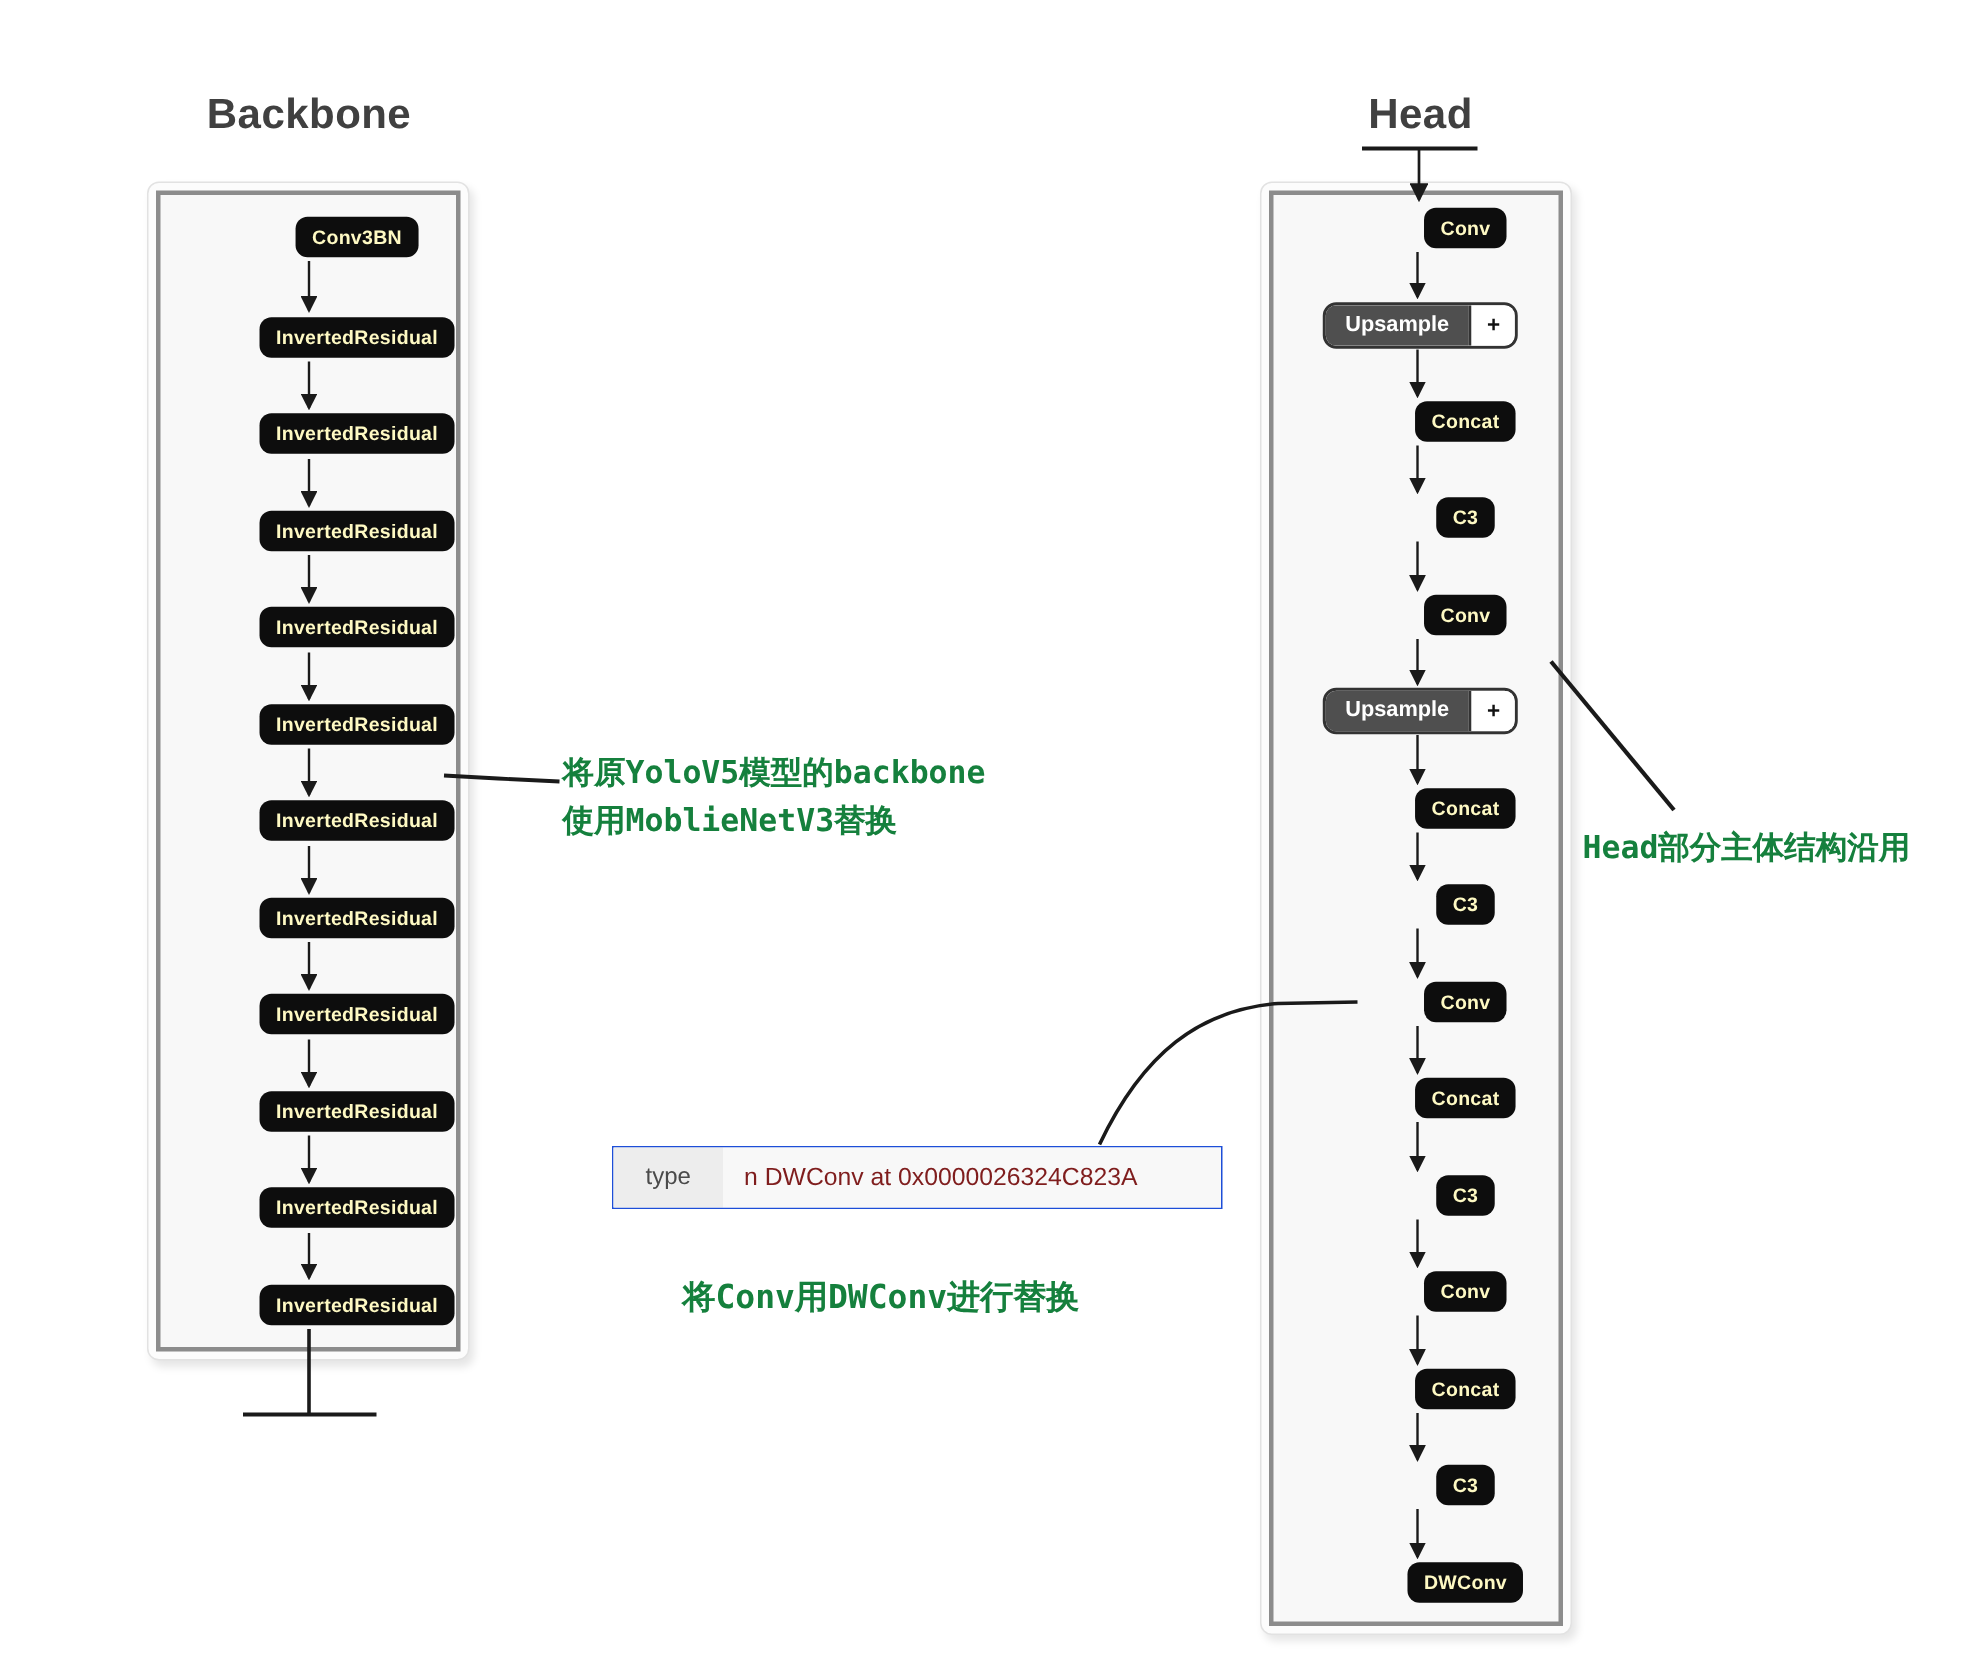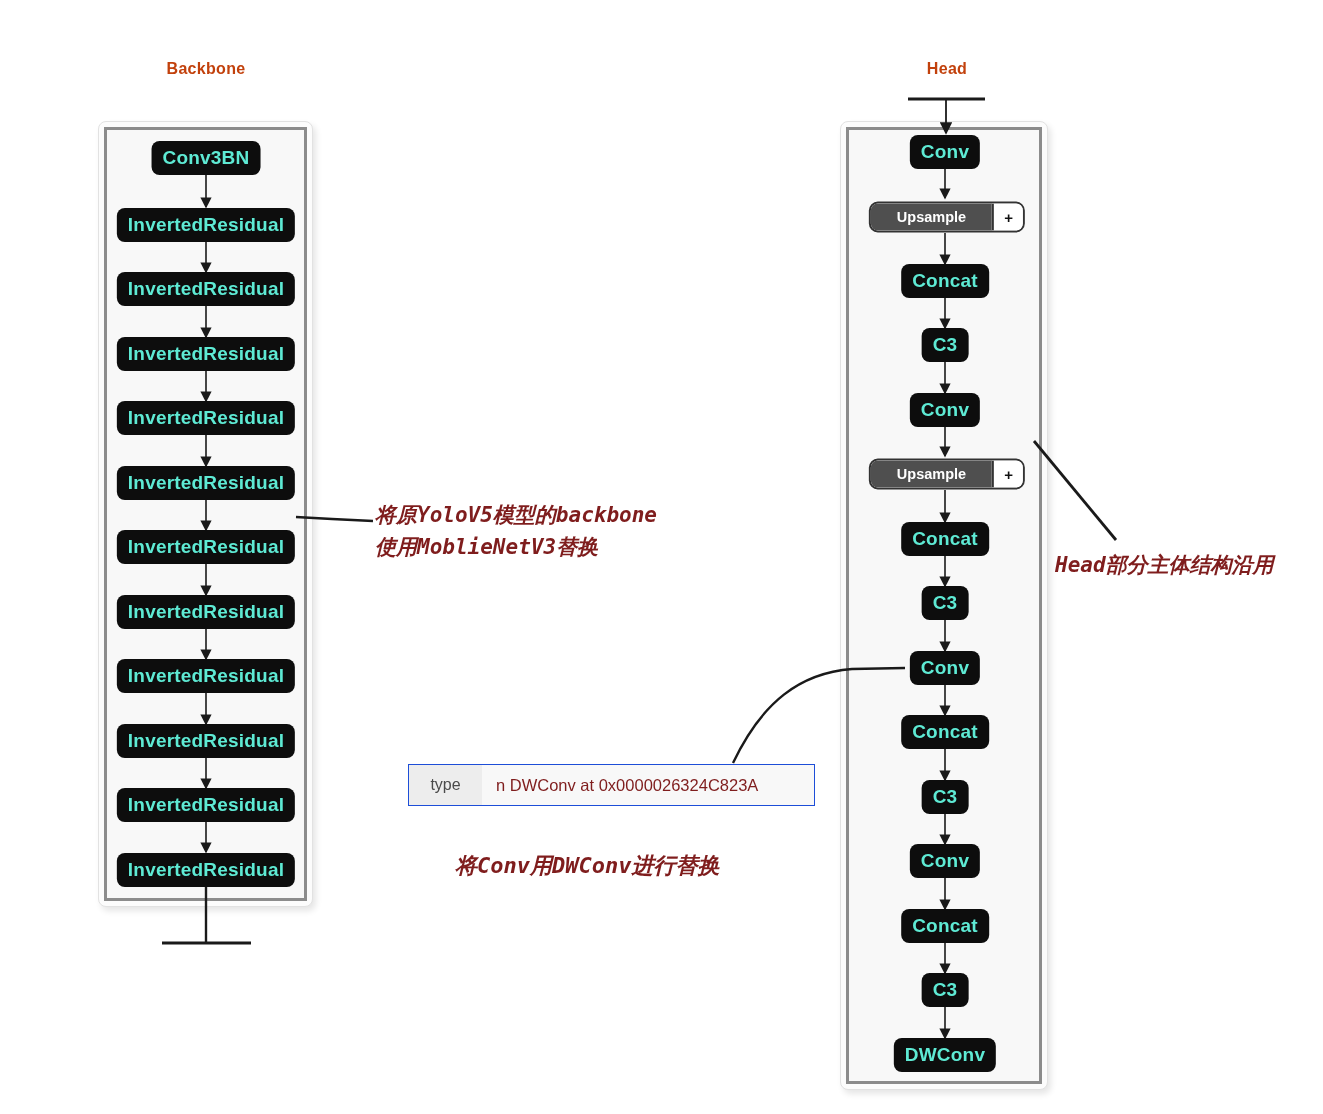--- a/index.html
+++ b/index.html
@@ -8,44 +8,44 @@
     font-family:"Liberation Sans",sans-serif;overflow:hidden;
   }
   .card{
     position:absolute;background:#fcfcfc;border:1px solid #e2e2e2;border-radius:8px;
     box-shadow:3px 4px 6px rgba(0,0,0,0.10);box-sizing:border-box;padding:6px;
   }
   .panel{
     position:absolute;inset:5px;border:3px solid #8c8c8c;background:#f8f8f8;box-sizing:border-box;
   }
   .col-title{
-    position:absolute;transform:translateX(-50%);font-size:16px;font-weight:bold;color:#c2410c;
+    position:absolute;transform:translateX(-50%);font-size:28px;font-weight:bold;color:#404040;
     letter-spacing:0.3px;white-space:nowrap;
   }
   svg.overlay{position:absolute;left:0;top:0;z-index:3;}
   .node{
     position:absolute;z-index:4;transform:translate(-50%,-50%);
-    background:#0d0d0d;color:#5eead4;border-radius:8px;padding:6px 11px;
-    font-size:19px;font-weight:600;white-space:nowrap;letter-spacing:0.2px;text-align:center;
+    background:#0d0d0d;color:#fef9c3;border-radius:8px;padding:6px 11px;
+    font-size:13px;font-weight:600;white-space:nowrap;letter-spacing:0.2px;text-align:center;margin-left:32px;
   }
   .node-upsample{
     position:absolute;z-index:4;transform:translate(-50%,-50%);
     display:flex;align-items:stretch;border:2px solid #333333;border-radius:9px;overflow:hidden;
     background:#ffffff;white-space:nowrap;
   }
   .up-label{
-    background:#4f4f4f;color:#ffffff;padding:5px 26px 6px;font-size:14.5px;font-weight:600;
+    background:#4f4f4f;color:#ffffff;padding:5px 13px 6px;font-size:14.5px;font-weight:600;
   }
   .up-plus{
     width:29px;background:#ffffff;color:#111111;display:flex;align-items:center;justify-content:center;
     border-left:2px solid #333333;font-size:15px;font-weight:bold;cursor:pointer;
   }
   .note{
     position:absolute;z-index:5;font-family:"DejaVu Sans Mono",monospace;font-weight:bold;
-    font-size:21px;line-height:32px;color:#7f1d1d;white-space:nowrap;font-style:italic;
+    font-size:21px;line-height:32px;color:#15803d;white-space:nowrap;
   }
   .inspector{
     position:absolute;left:408px;top:764px;width:407px;height:42px;z-index:2;
     display:flex;align-items:stretch;border:1px solid #1d4ed8;box-sizing:border-box;
   }
   .inspector .key{
     width:73px;background:#ededed;color:#4a4a4a;font-size:16px;
     display:flex;align-items:center;justify-content:center;
   }
   .inspector .val{

